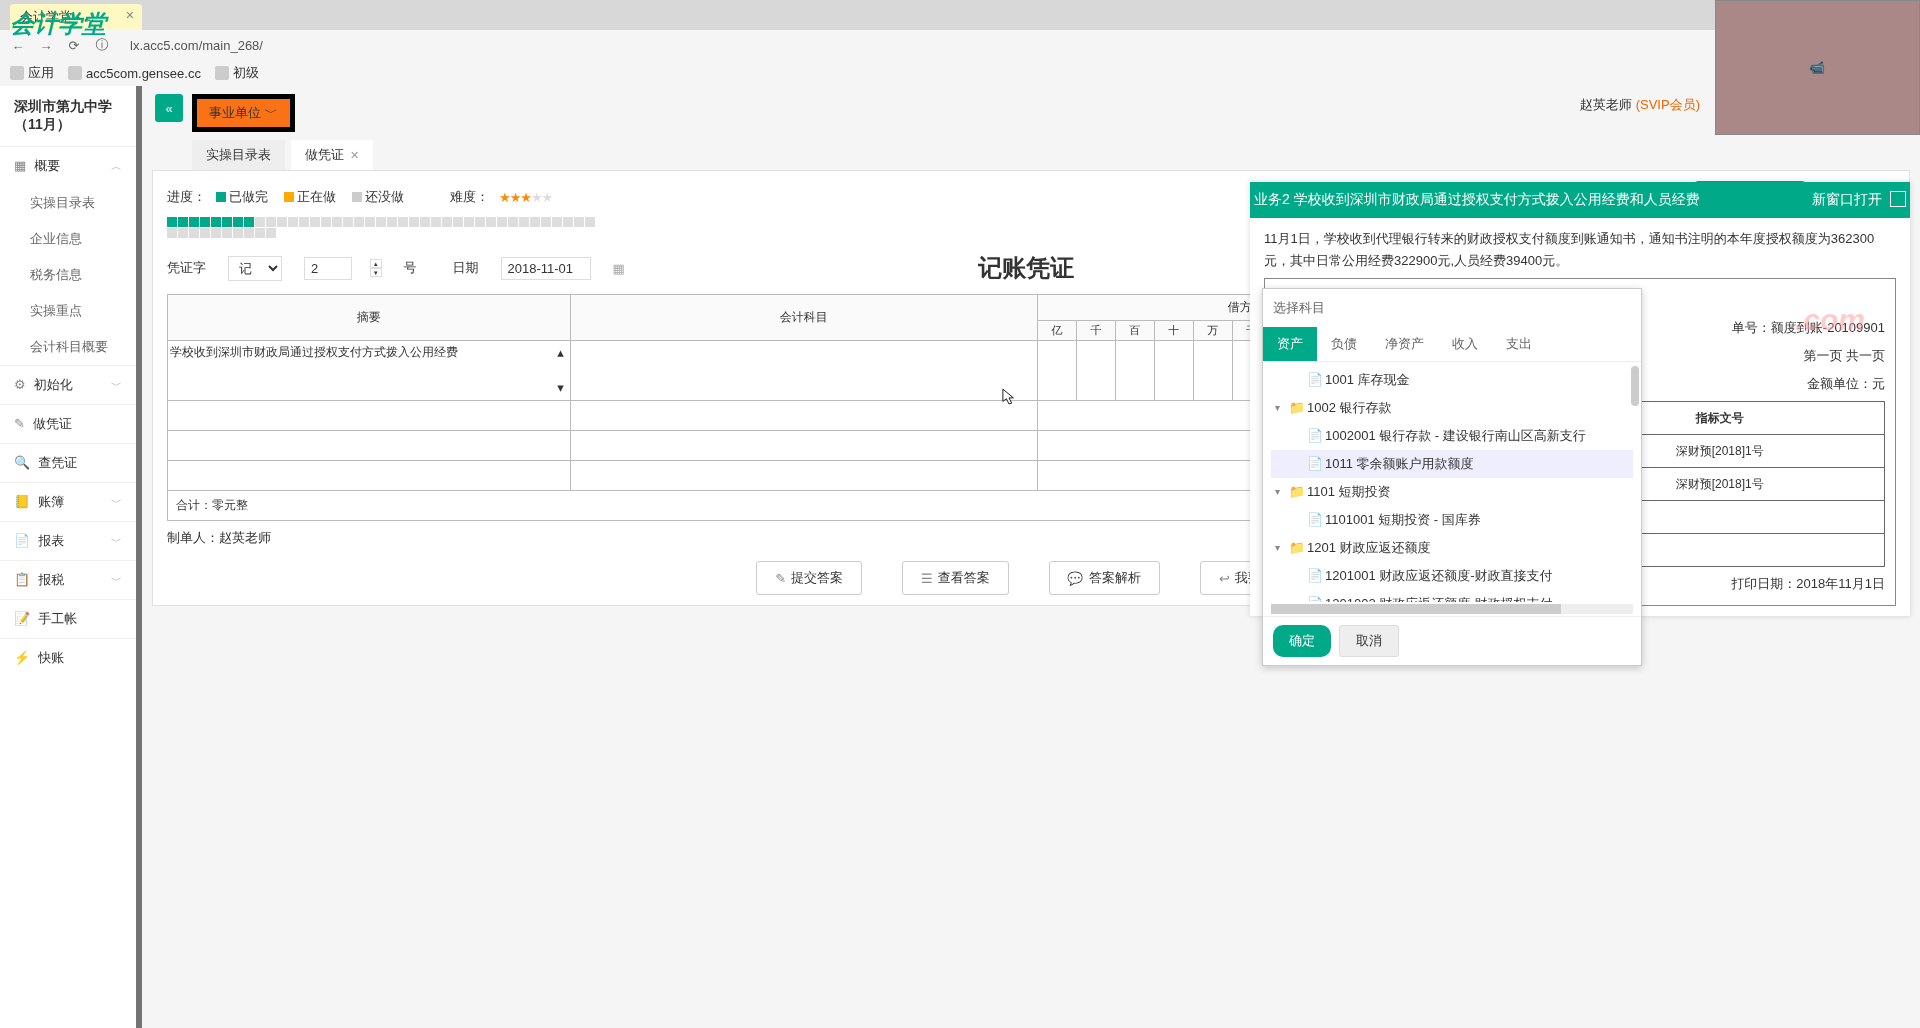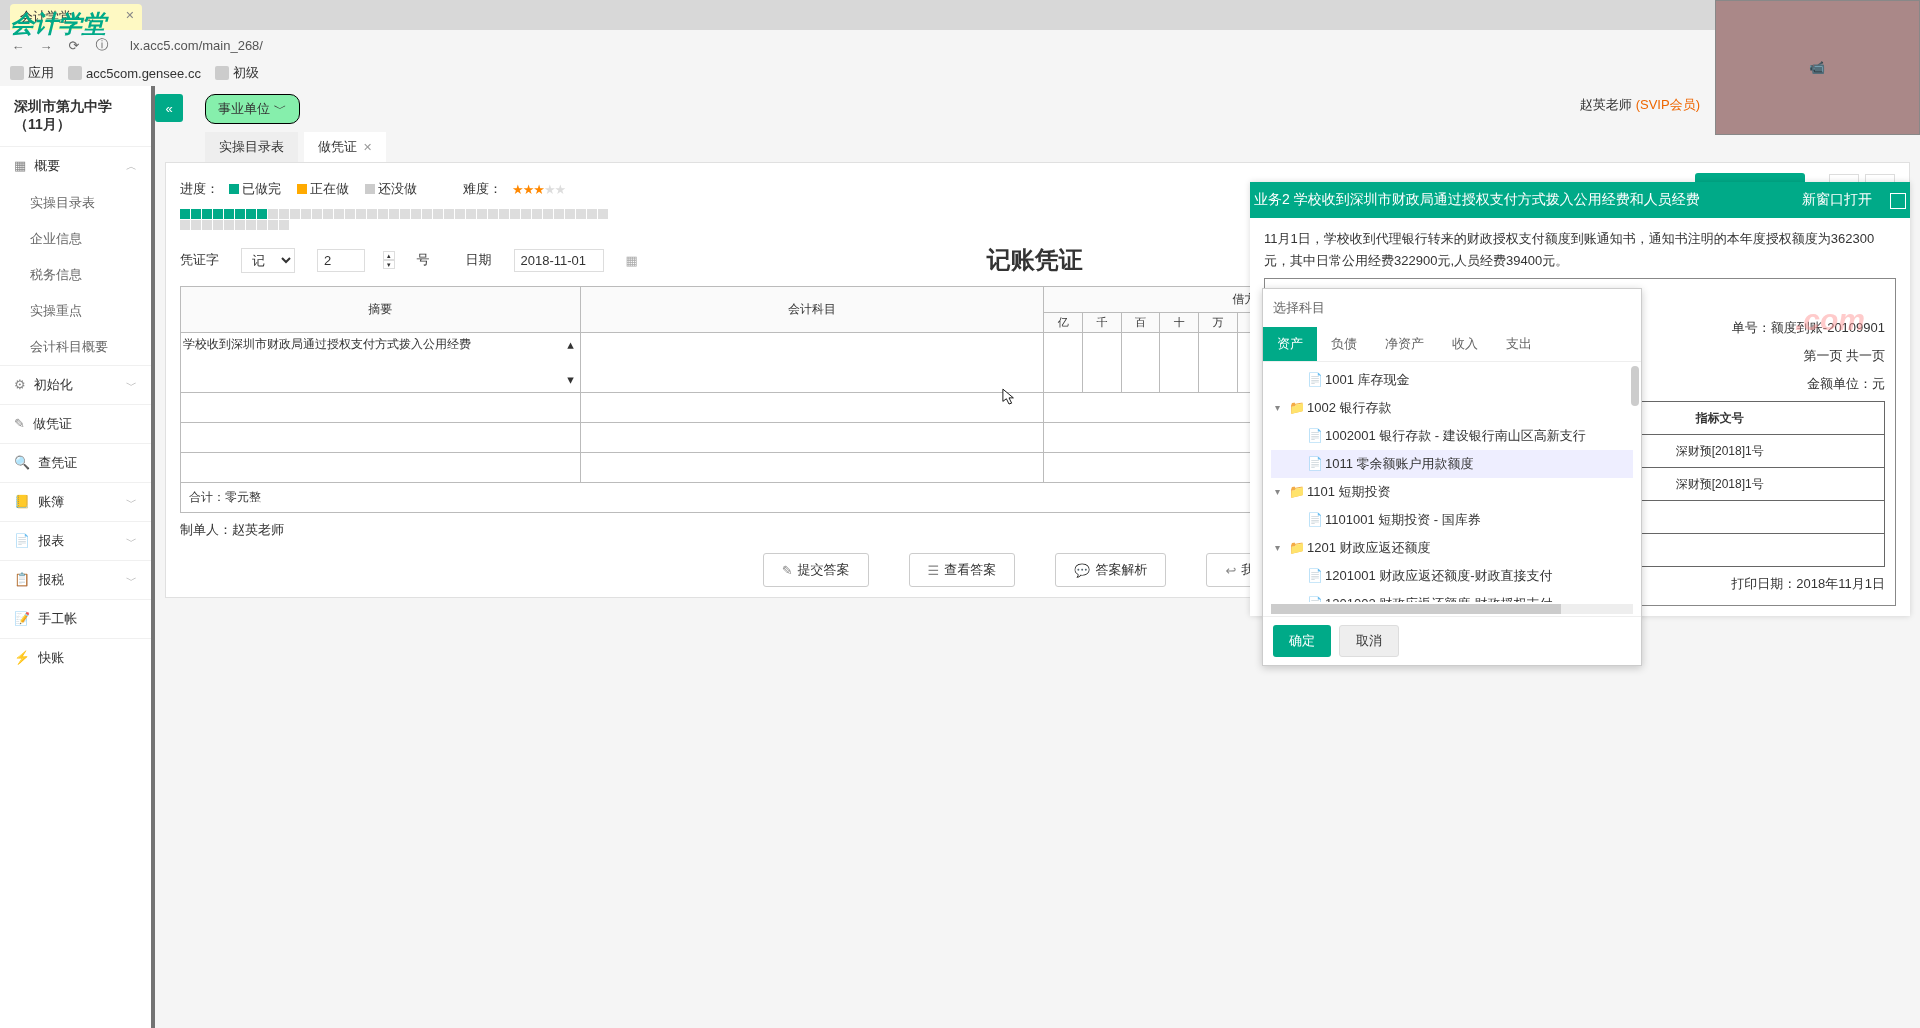--- a/index.html
+++ b/index.html
@@ -9,30 +9,30 @@
 .browser-tab{background:#fef9c3;height:26px;padding:4px 48px 4px 10px;border-radius:4px 4px 0 0;font-size:12px;position:relative;max-width:150px;overflow:hidden;white-space:nowrap}
 .tab-x{position:absolute;right:8px;top:5px;font-size:11px;color:#888}
 .addr-bar{height:30px;display:flex;align-items:center;padding:0 10px;gap:12px;background:#f5f5f5}
 .nav-ico{width:16px;height:16px;display:flex;align-items:center;justify-content:center;color:#666;cursor:pointer}
 .url-box{flex:1;padding:3px 8px;color:#555;font-size:13px}
 .bm-bar{height:26px;display:flex;align-items:center;padding:0 10px;gap:14px;background:#f5f5f5}
 .bm{font-size:12px;color:#555;display:flex;align-items:center;gap:4px}
 .bm-ico{width:14px;height:14px;background:#ccc;border-radius:2px}
 .logo-overlay{position:absolute;top:8px;left:10px;font-size:24px;font-weight:bold;color:#0a8;font-style:italic;z-index:5}
 .app{display:flex;height:calc(100vh - 86px);position:relative}
-.sidebar{width:155px;background:#fff;border-right:4px solid #737373;overflow-y:auto}
+.sidebar{width:142px;background:#fff;border-right:6px solid #737373;overflow-y:auto}
 .sb-title{padding:12px 14px;font-weight:bold;font-size:14px}
 .sb-grp{padding:10px 14px;display:flex;align-items:center;justify-content:space-between;cursor:pointer;border-top:1px solid #f0f0f0}
 .sb-grp .ico{margin-right:8px;color:#888}
 .sb-item{padding:9px 14px 9px 30px;color:#666;cursor:pointer;font-size:13px}
 .chev{color:#aaa;font-size:11px}
 .collapse-btn{width:28px;height:28px;background:#0a8;color:#fff;display:flex;align-items:center;justify-content:center;position:absolute;left:155px;top:8px;border-radius:3px;cursor:pointer;z-index:3}
 .main{flex:1;background:#f5f5f5;padding:8px 10px;position:relative}
 .top-row{display:flex;align-items:center;gap:12px;margin-left:40px;margin-bottom:4px}
-.org-dd{border:1px solid #000000;padding:5px 12px;background:#86efac;color:#0a8;cursor:pointer;border-radius:10px}
+.org-dd{border:5px solid #000000;padding:5px 12px;background:#f97316;color:#0a8;cursor:pointer;border-radius:0}
 .user-badge{position:absolute;right:220px;top:10px;font-size:14px}
 .svip{color:#e60}
 .webcam{position:absolute;right:0;top:-86px;width:205px;height:135px;background:#a88;border:1px solid #888;z-index:10;display:flex;align-items:center;justify-content:center;color:#fff}
 .tabs{display:flex;gap:6px;margin-left:40px;margin-top:8px}
 .tab{padding:6px 14px;background:#eee;cursor:pointer;font-size:13px;position:relative}
 .tab.act{background:#fff}
 .tab-close{margin-left:6px;color:#999;font-size:11px}
 .form-area{background:#fff;padding:10px 14px;border:1px solid #e0e0e0}
 .status-row{display:flex;align-items:center;gap:10px;font-size:12px}
 .leg{display:inline-flex;align-items:center;gap:3px;margin-right:6px}
@@ -62,21 +62,21 @@
 .scrb{position:absolute;right:2px;top:4px;width:14px;display:flex;flex-direction:column;gap:20px;color:#999;font-size:10px}
 .subj-cell{width:180px}
 .total-row td{text-align:left;padding:6px 8px}
 .maker{font-size:12px;color:#888;margin-top:8px}
 .btn-row{display:flex;gap:40px;justify-content:center;margin-top:14px}
 .act-btn{border:1px solid #ccc;background:#fff;padding:7px 18px;cursor:pointer;border-radius:3px;display:flex;align-items:center;gap:5px}
 .act-btn .bi{color:#888}
 .task-panel{position:absolute;right:10px;top:96px;width:660px;background:#fff;box-shadow:0 0 6px rgba(0,0,0,.15);z-index:4}
 .task-hd{background:#0a8;color:#fff;padding:9px 4px;display:flex;align-items:center;justify-content:space-between}
 .task-hd span{color:#fff;font-size:14px}
-.nw{color:#fff;font-size:12px;display:flex;align-items:flex-end;gap:18px}
+.nw{color:#fff;font-size:12px;display:flex;align-items:flex-start;gap:8px}
 .sw-ico{width:16px;height:16px;border:1px solid #fff}
 .task-body{padding:10px 14px;font-size:14px;line-height:22px;position:relative}
 .notice-box{border:1px solid #888;margin:6px 0 0;padding:10px;position:relative;min-height:250px}
 .wm{position:absolute;right:30px;top:30px;color:#f99;font-size:30px;font-style:italic;opacity:.5;font-weight:bold;pointer-events:none}
 .notice-title{text-align:center;font-size:18px;font-weight:bold;margin-bottom:6px}
 .notice-meta{display:flex;justify-content:space-between;font-size:12px;margin-bottom:6px}
 .ntable{width:100%;border-collapse:collapse;margin-top:6px}
 .ntable th,.ntable td{border:1px solid #666;padding:5px 8px;font-size:12px;text-align:center}
 .ntable td.r{text-align:right}
 .print-date{text-align:right;font-size:12px;margin-top:6px}
@@ -86,21 +86,21 @@
 .pk-tab{padding:6px 14px;cursor:pointer;color:#666;font-size:13px}
 .pk-tab.act{background:#0a8;color:#fff}
 .tree{max-height:240px;overflow-y:auto;padding:4px 8px;position:relative}
 .tree-sb{position:absolute;right:2px;top:4px;width:8px;height:40px;background:#ccc;border-radius:4px}
 .tn{padding:3px 2px;font-size:12px;color:#555;cursor:pointer;display:flex;align-items:center;gap:4px;white-space:nowrap}
 .tn .exp{width:10px;color:#888;font-size:10px}
 .tn .fico{width:14px;color:#c90}
 .tn.l1{padding-left:4px}.tn.l2{padding-left:22px}
 .tn.hov{background:#eef}
 .pk-foot{padding:8px 10px;display:flex;gap:8px;border-top:1px solid #eee}
-.pk-ok{background:#0a8;color:#fff;border:none;padding:6px 16px;border-radius:3px;cursor:pointer}
+.pk-ok{background:#0a8;color:#fff;border:none;padding:6px 16px;border-radius:10px;cursor:pointer}
 .pk-cancel{background:#eee;border:1px solid #ddd;padding:6px 16px;border-radius:3px;cursor:pointer}
 .hsb{height:10px;background:#eee;margin:2px 8px;position:relative}
 .hsb-thumb{position:absolute;left:0;width:80%;height:100%;background:#ccc}
 .cursor{position:absolute;width:14px;height:18px;pointer-events:none;z-index:20}
 </style>
 </head>
 <body>
 
 <div class="logo-overlay">会计学堂</div>
 

